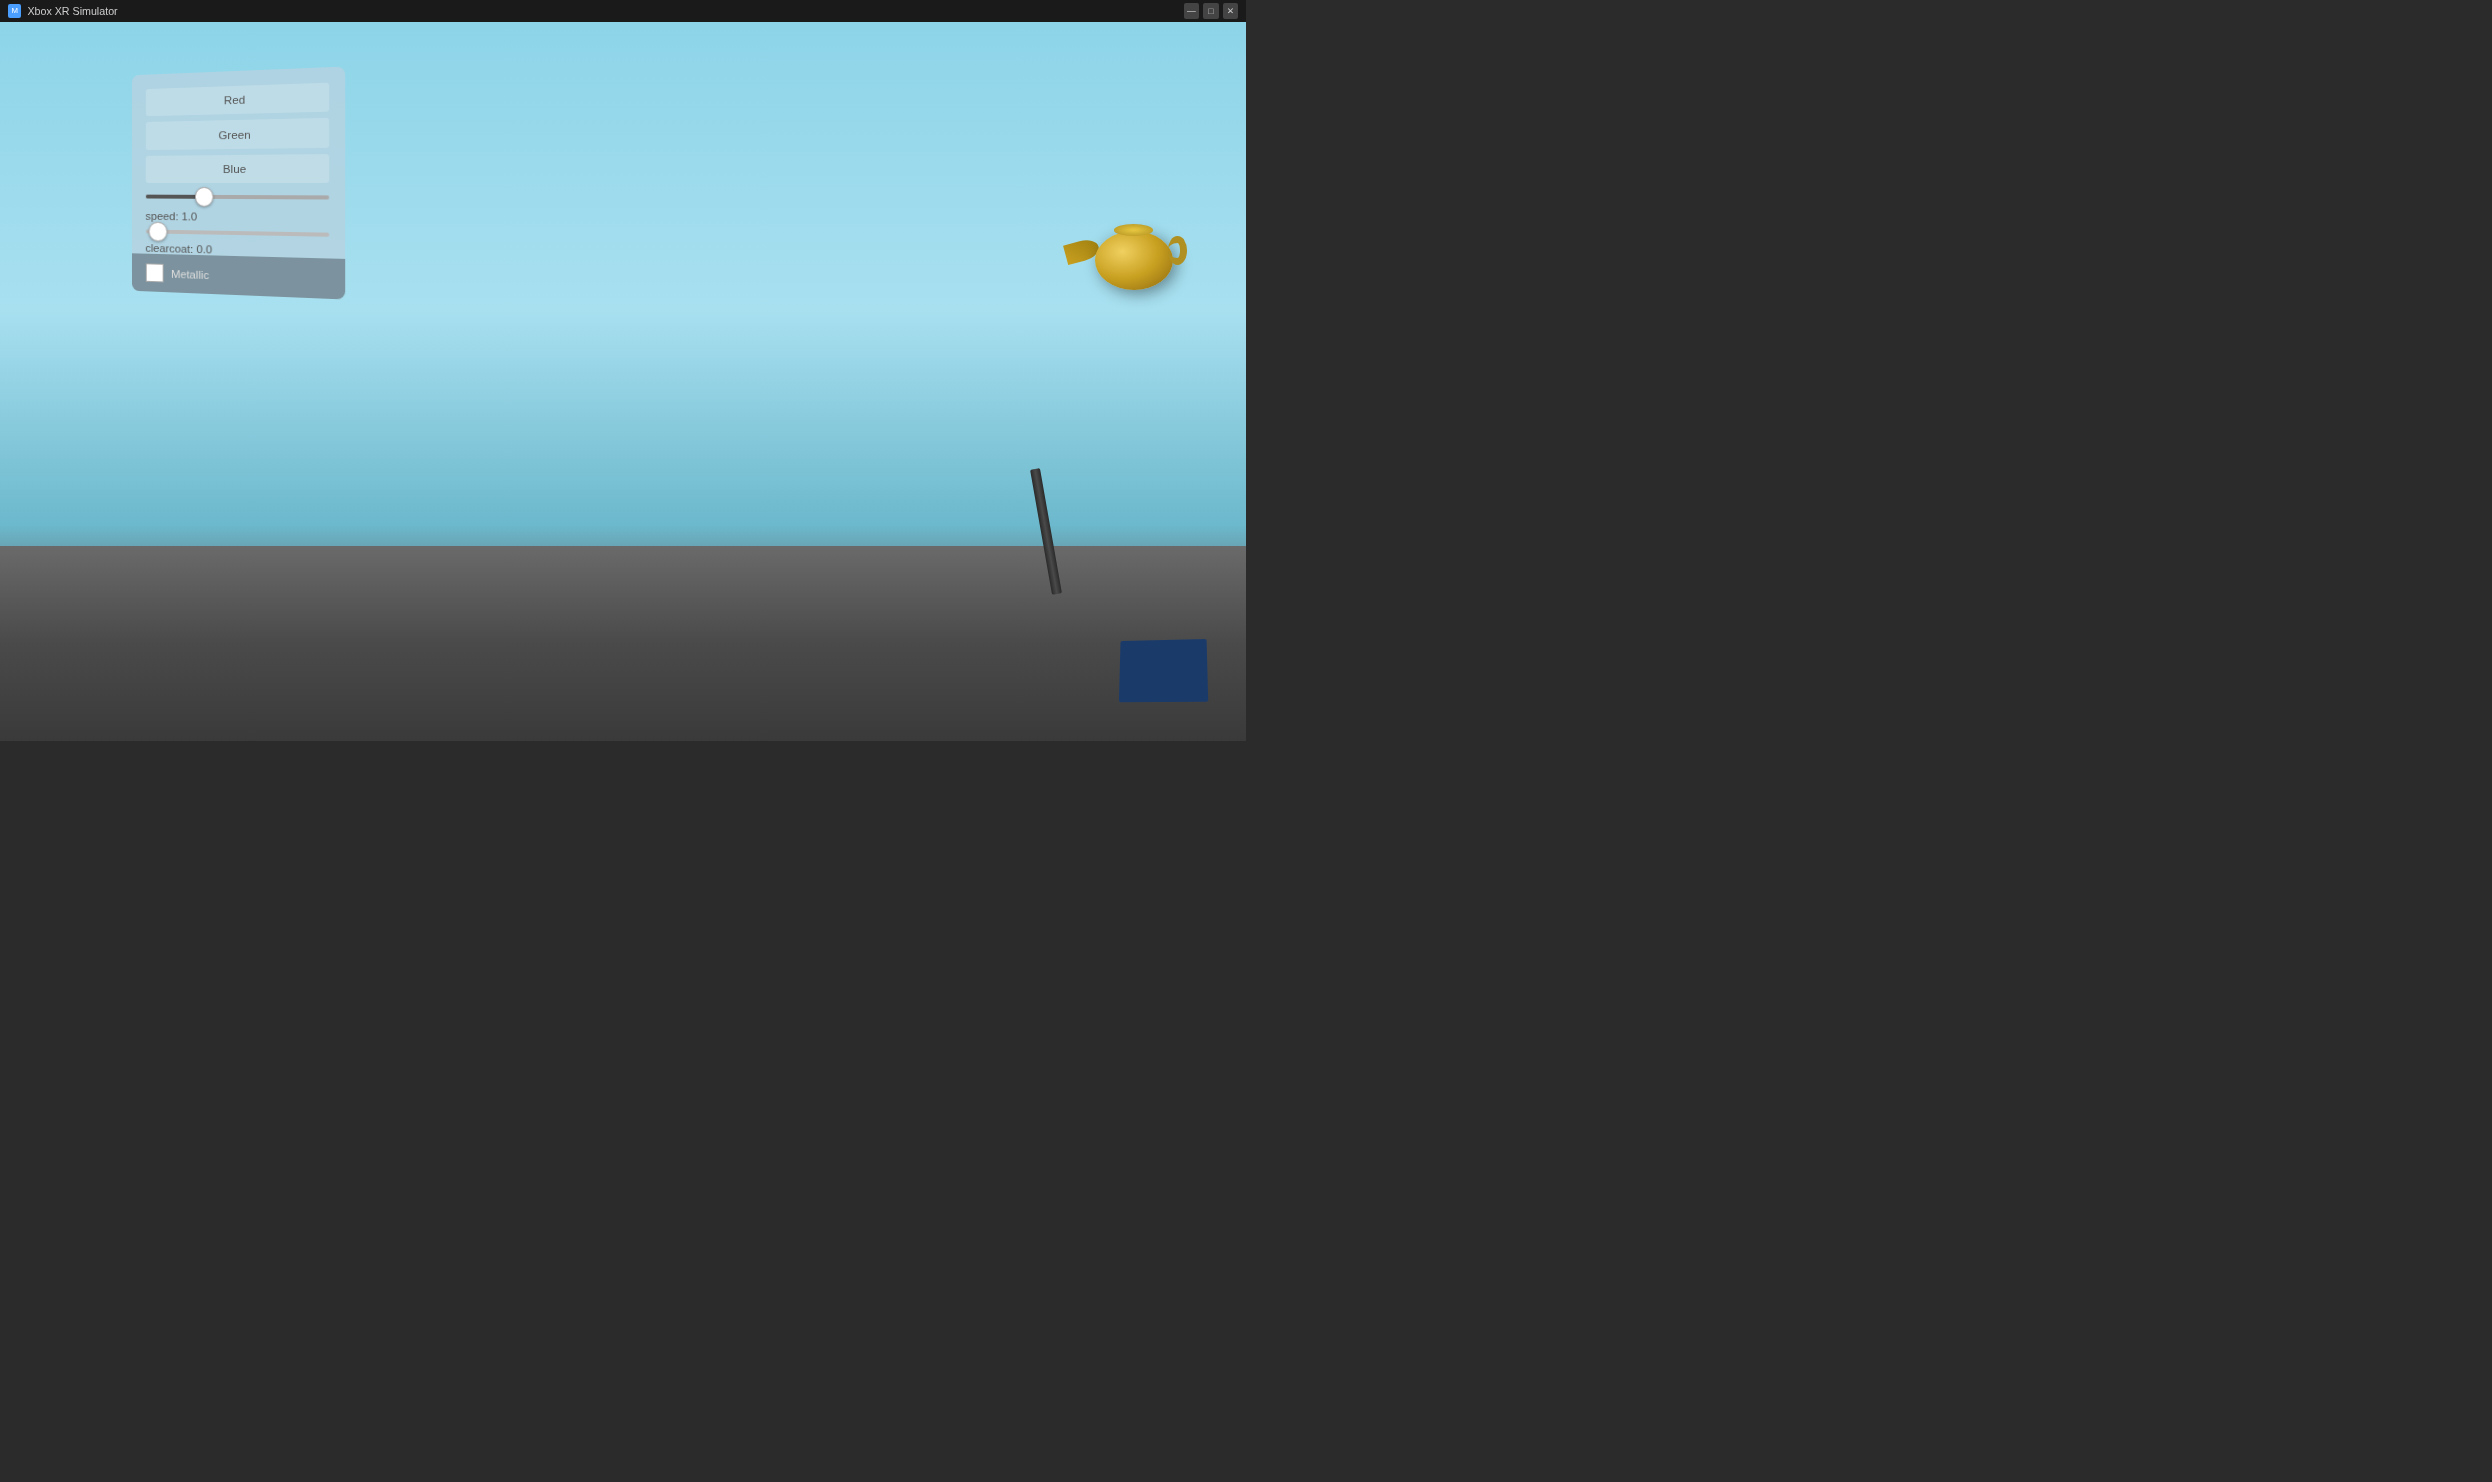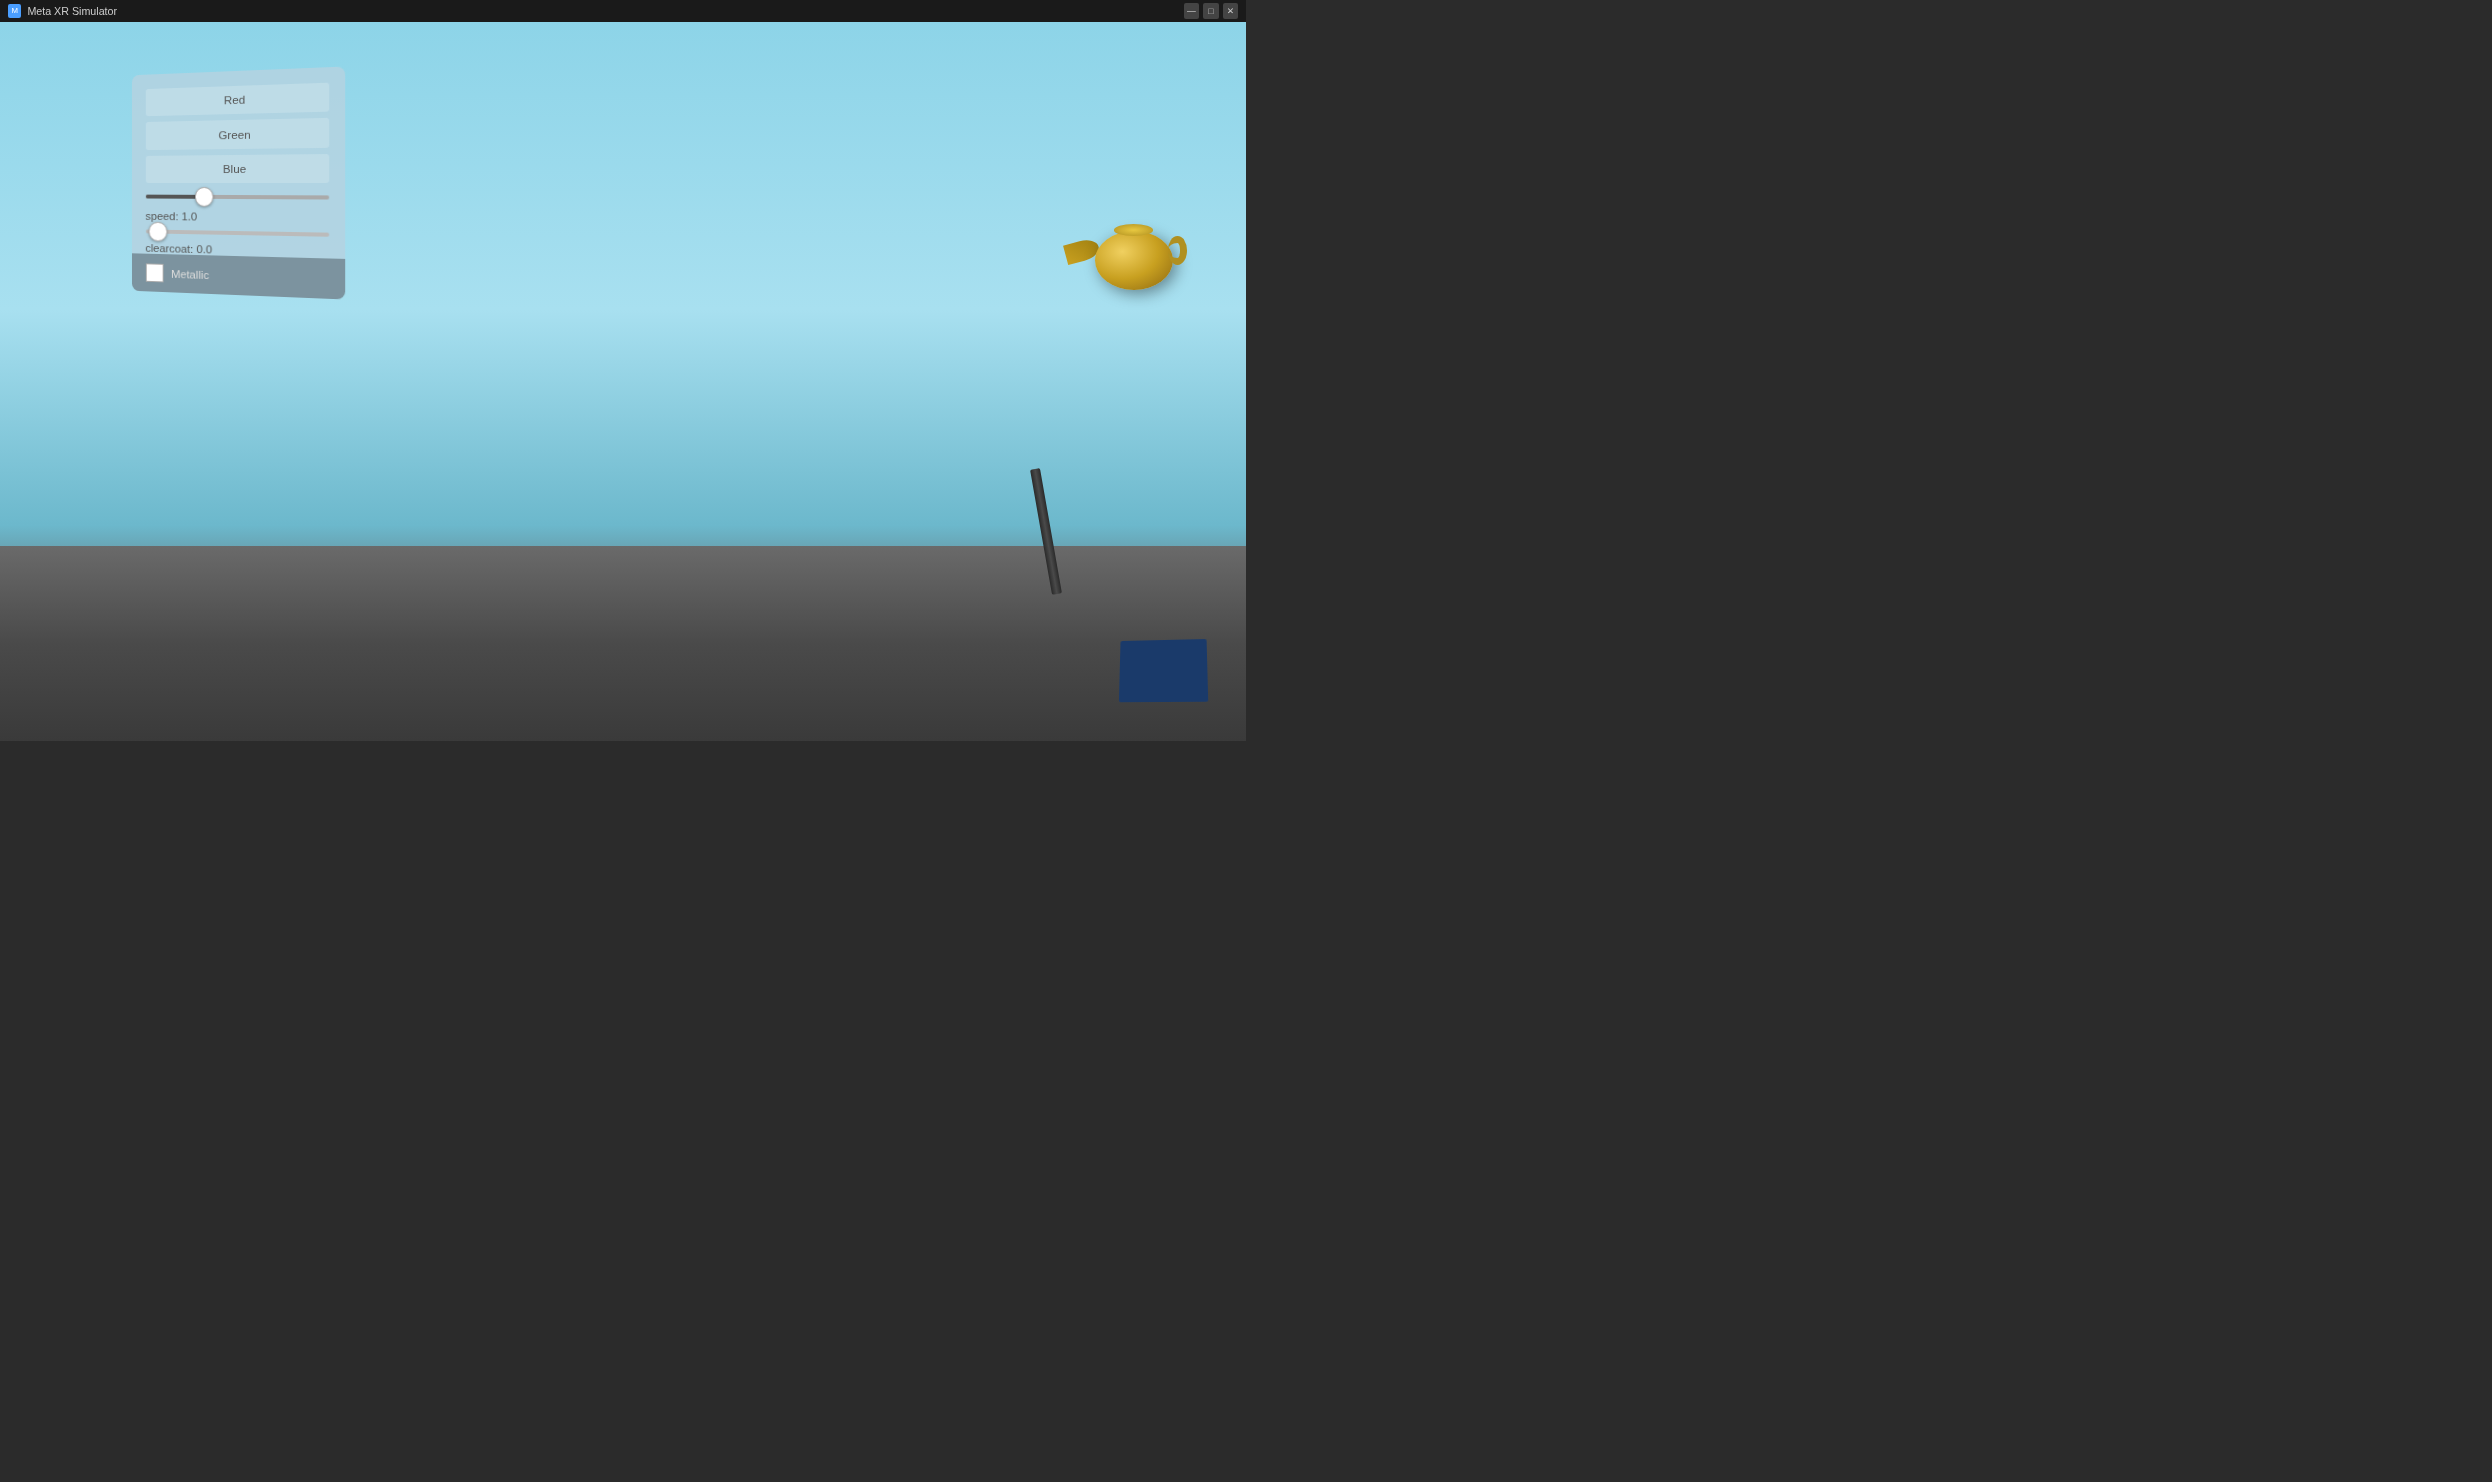--- a/index.html
+++ b/index.html
@@ -446,21 +446,21 @@
       height: 1px;
       background: #1a1a1a;
       margin: 0;
     }
   </style>
 </head>
 <body>
 
 <div class="title-bar">
   <div class="title-bar-icon">M</div>
-  <span class="title-bar-text">Meta XR Simulator</span>
+  <span class="title-bar-text">Xbox XR Simulator</span>
   <div class="title-bar-controls">
     <button class="title-btn">—</button>
     <button class="title-btn">□</button>
     <button class="title-btn">✕</button>
   </div>
 </div>
 
 <div class="main-layout">
 
   <div class="combined-left" style="position: absolute; top: 0px; left: 0px;">

